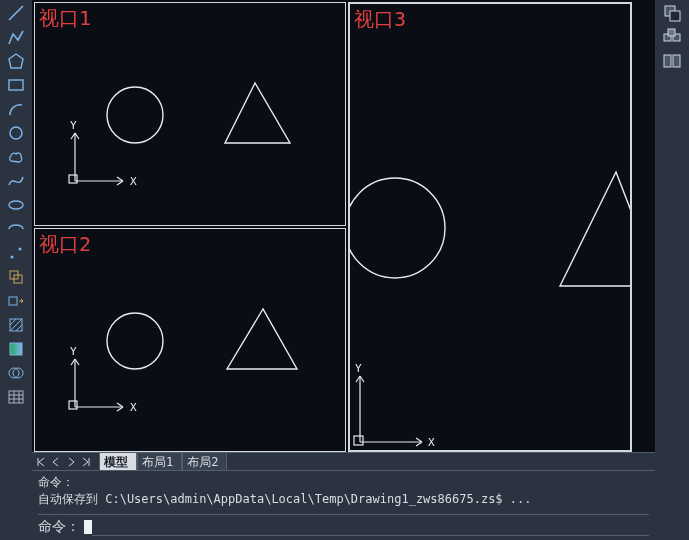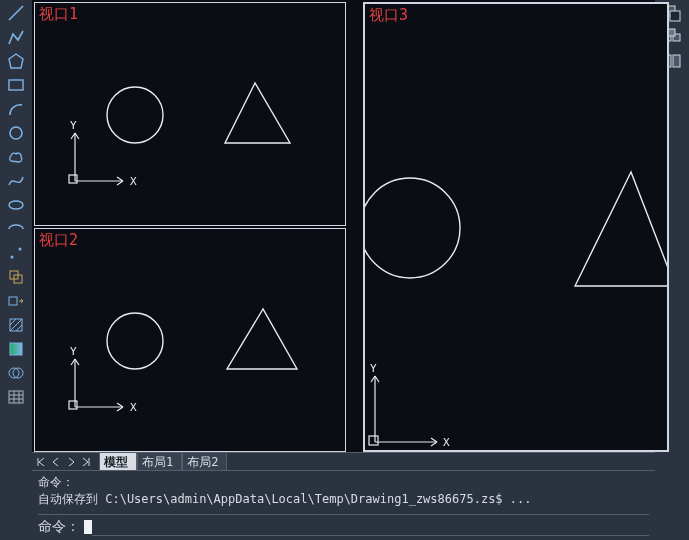--- a/index.html
+++ b/index.html
@@ -50,26 +50,26 @@
     position: relative;
     background: #0a0d14;
   }
   .viewport {
     position: absolute;
     background: #0a0d14;
     border: 1px solid #cfd8e2;
   }
   .vp1 { left: 2px; top: 2px; width: 312px; height: 224px; }
   .vp2 { left: 2px; top: 228px; width: 312px; height: 224px; }
-  .vp3 { left: 331px; top: 2px; width: 306px; height: 450px; border-width: 2px; }
+  .vp3 { left: 316px; top: 2px; width: 284px; height: 450px; border-width: 2px; }
   .vp-label {
     position: absolute;
     left: 4px; top: 2px;
     color: #e04040;
-    font-size: 15px;
+    font-size: 20px;
   }
   .vp-svg { position: absolute; inset: 0; width: 100%; height: 100%; }
   .winctl {
     position: absolute;
     right: 42px; top: 3px;
     display: flex;
     gap: 2px;
     color: #d8dde3;
     font-size: 12px;
     font-weight: bold;

